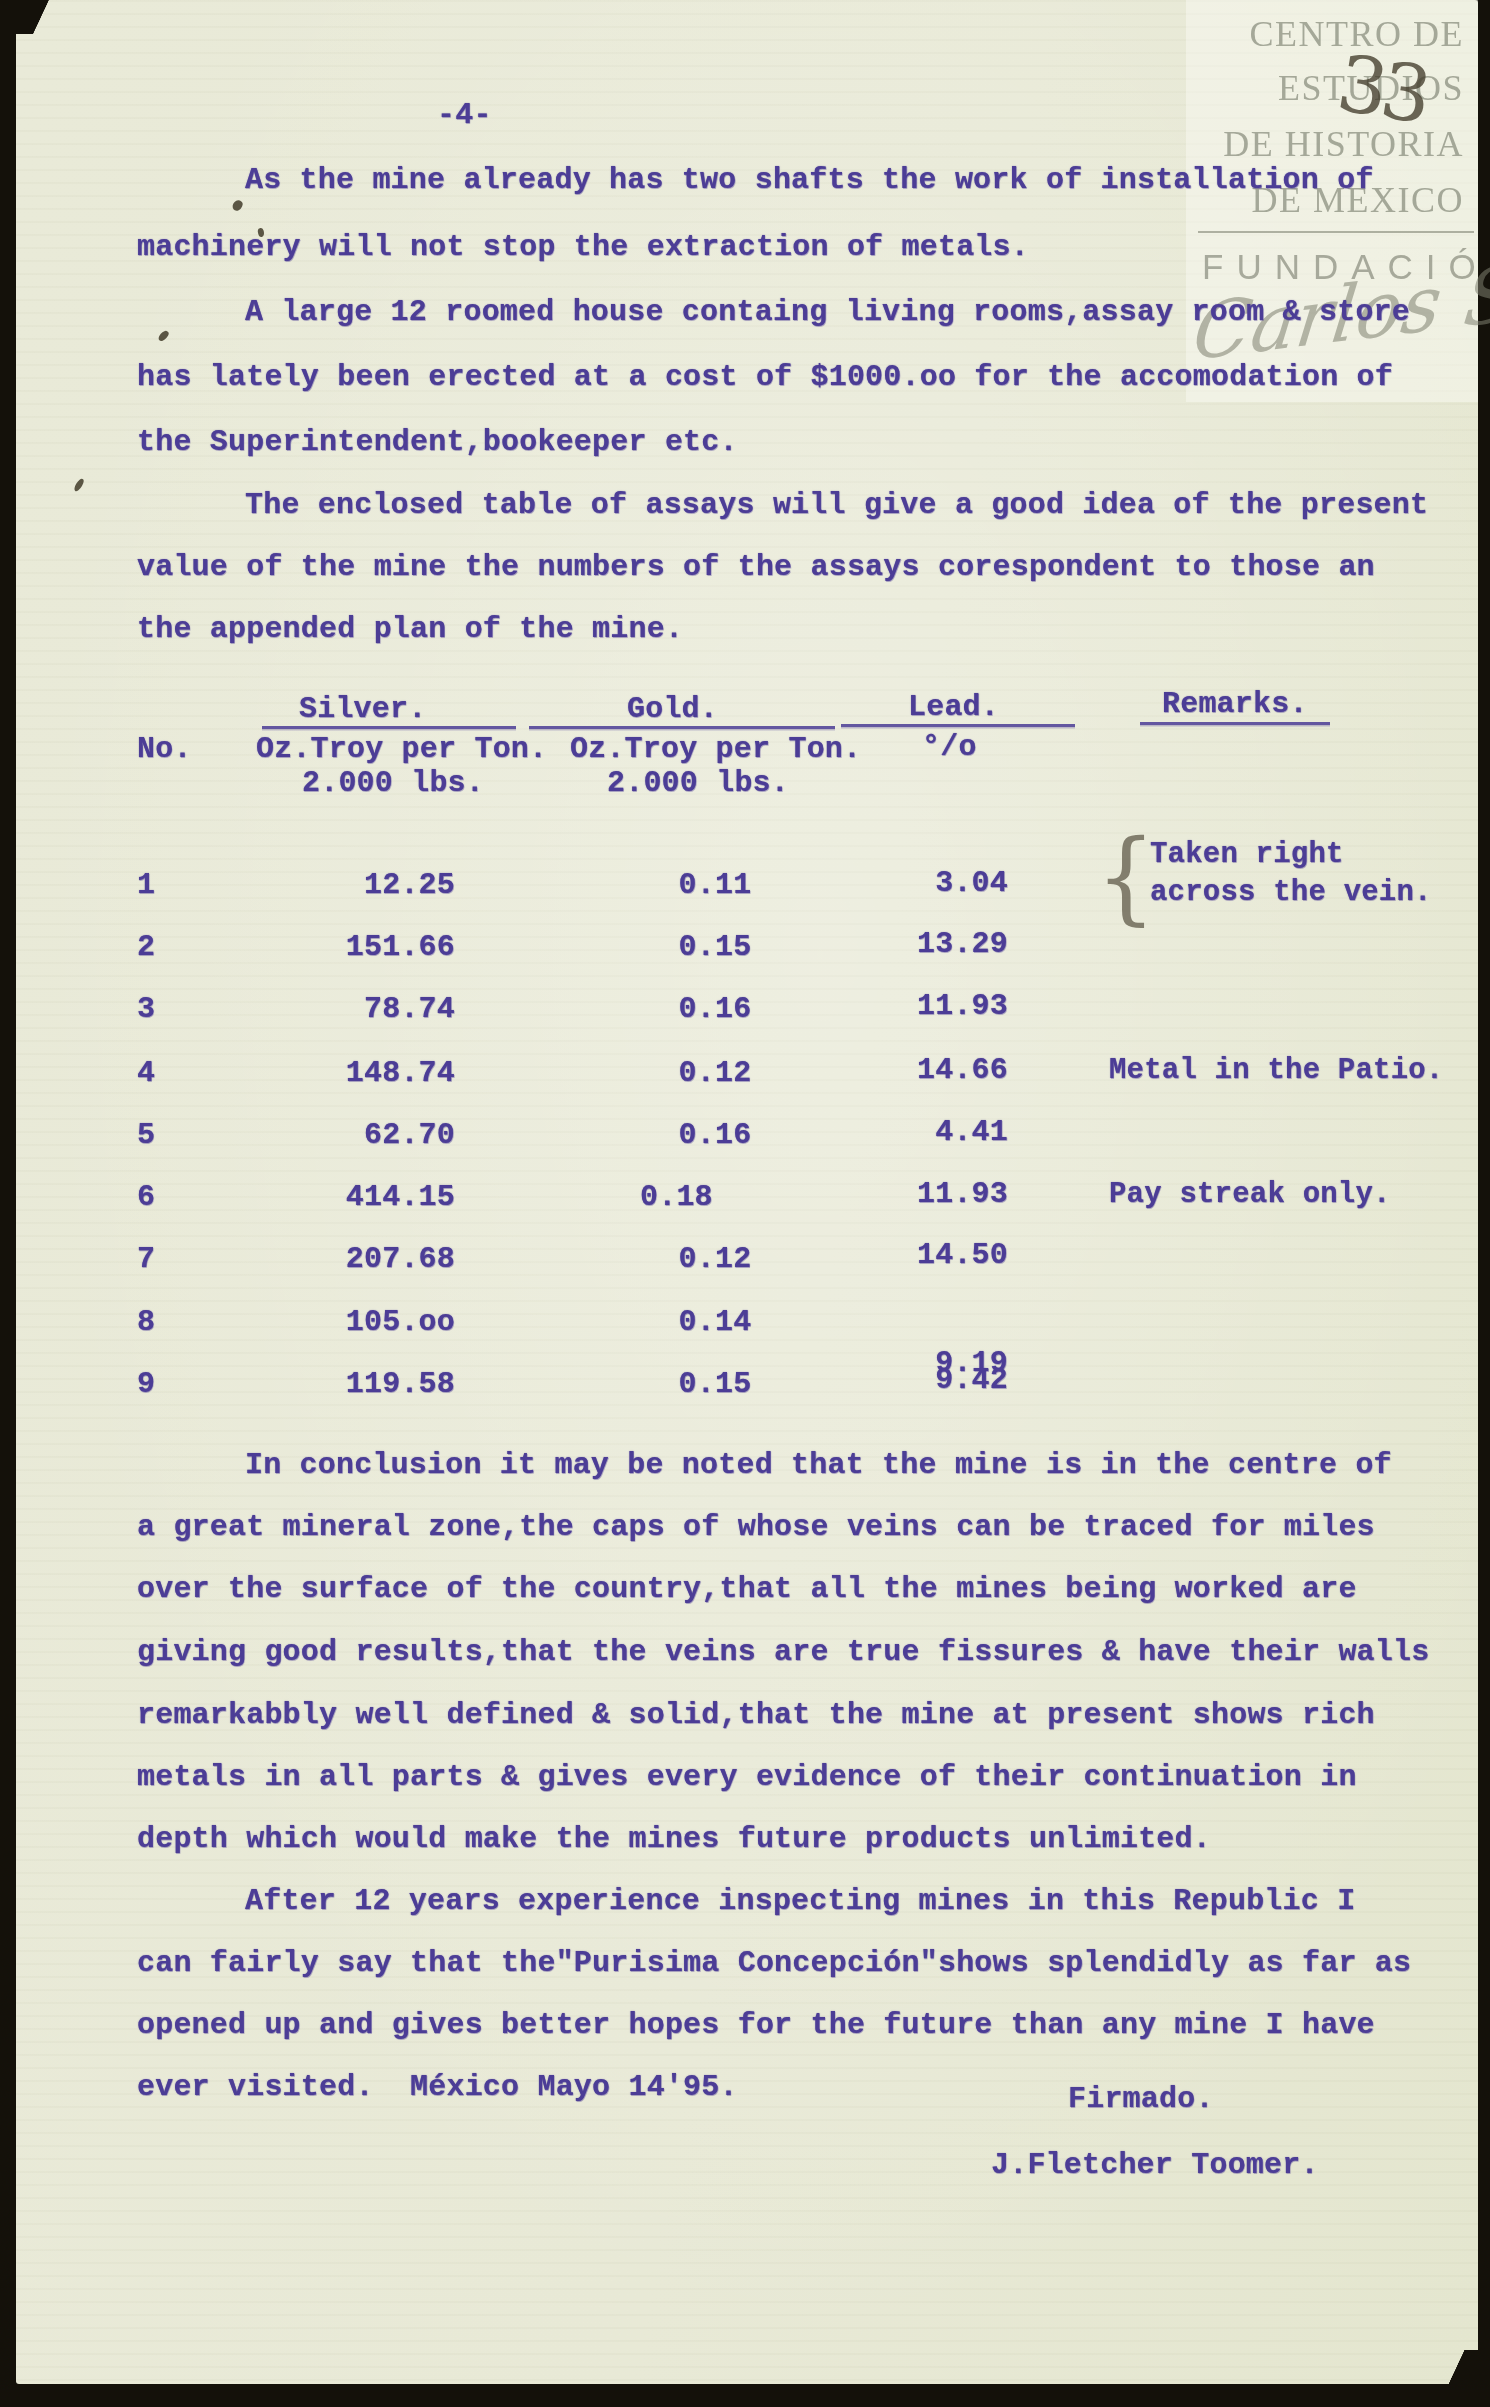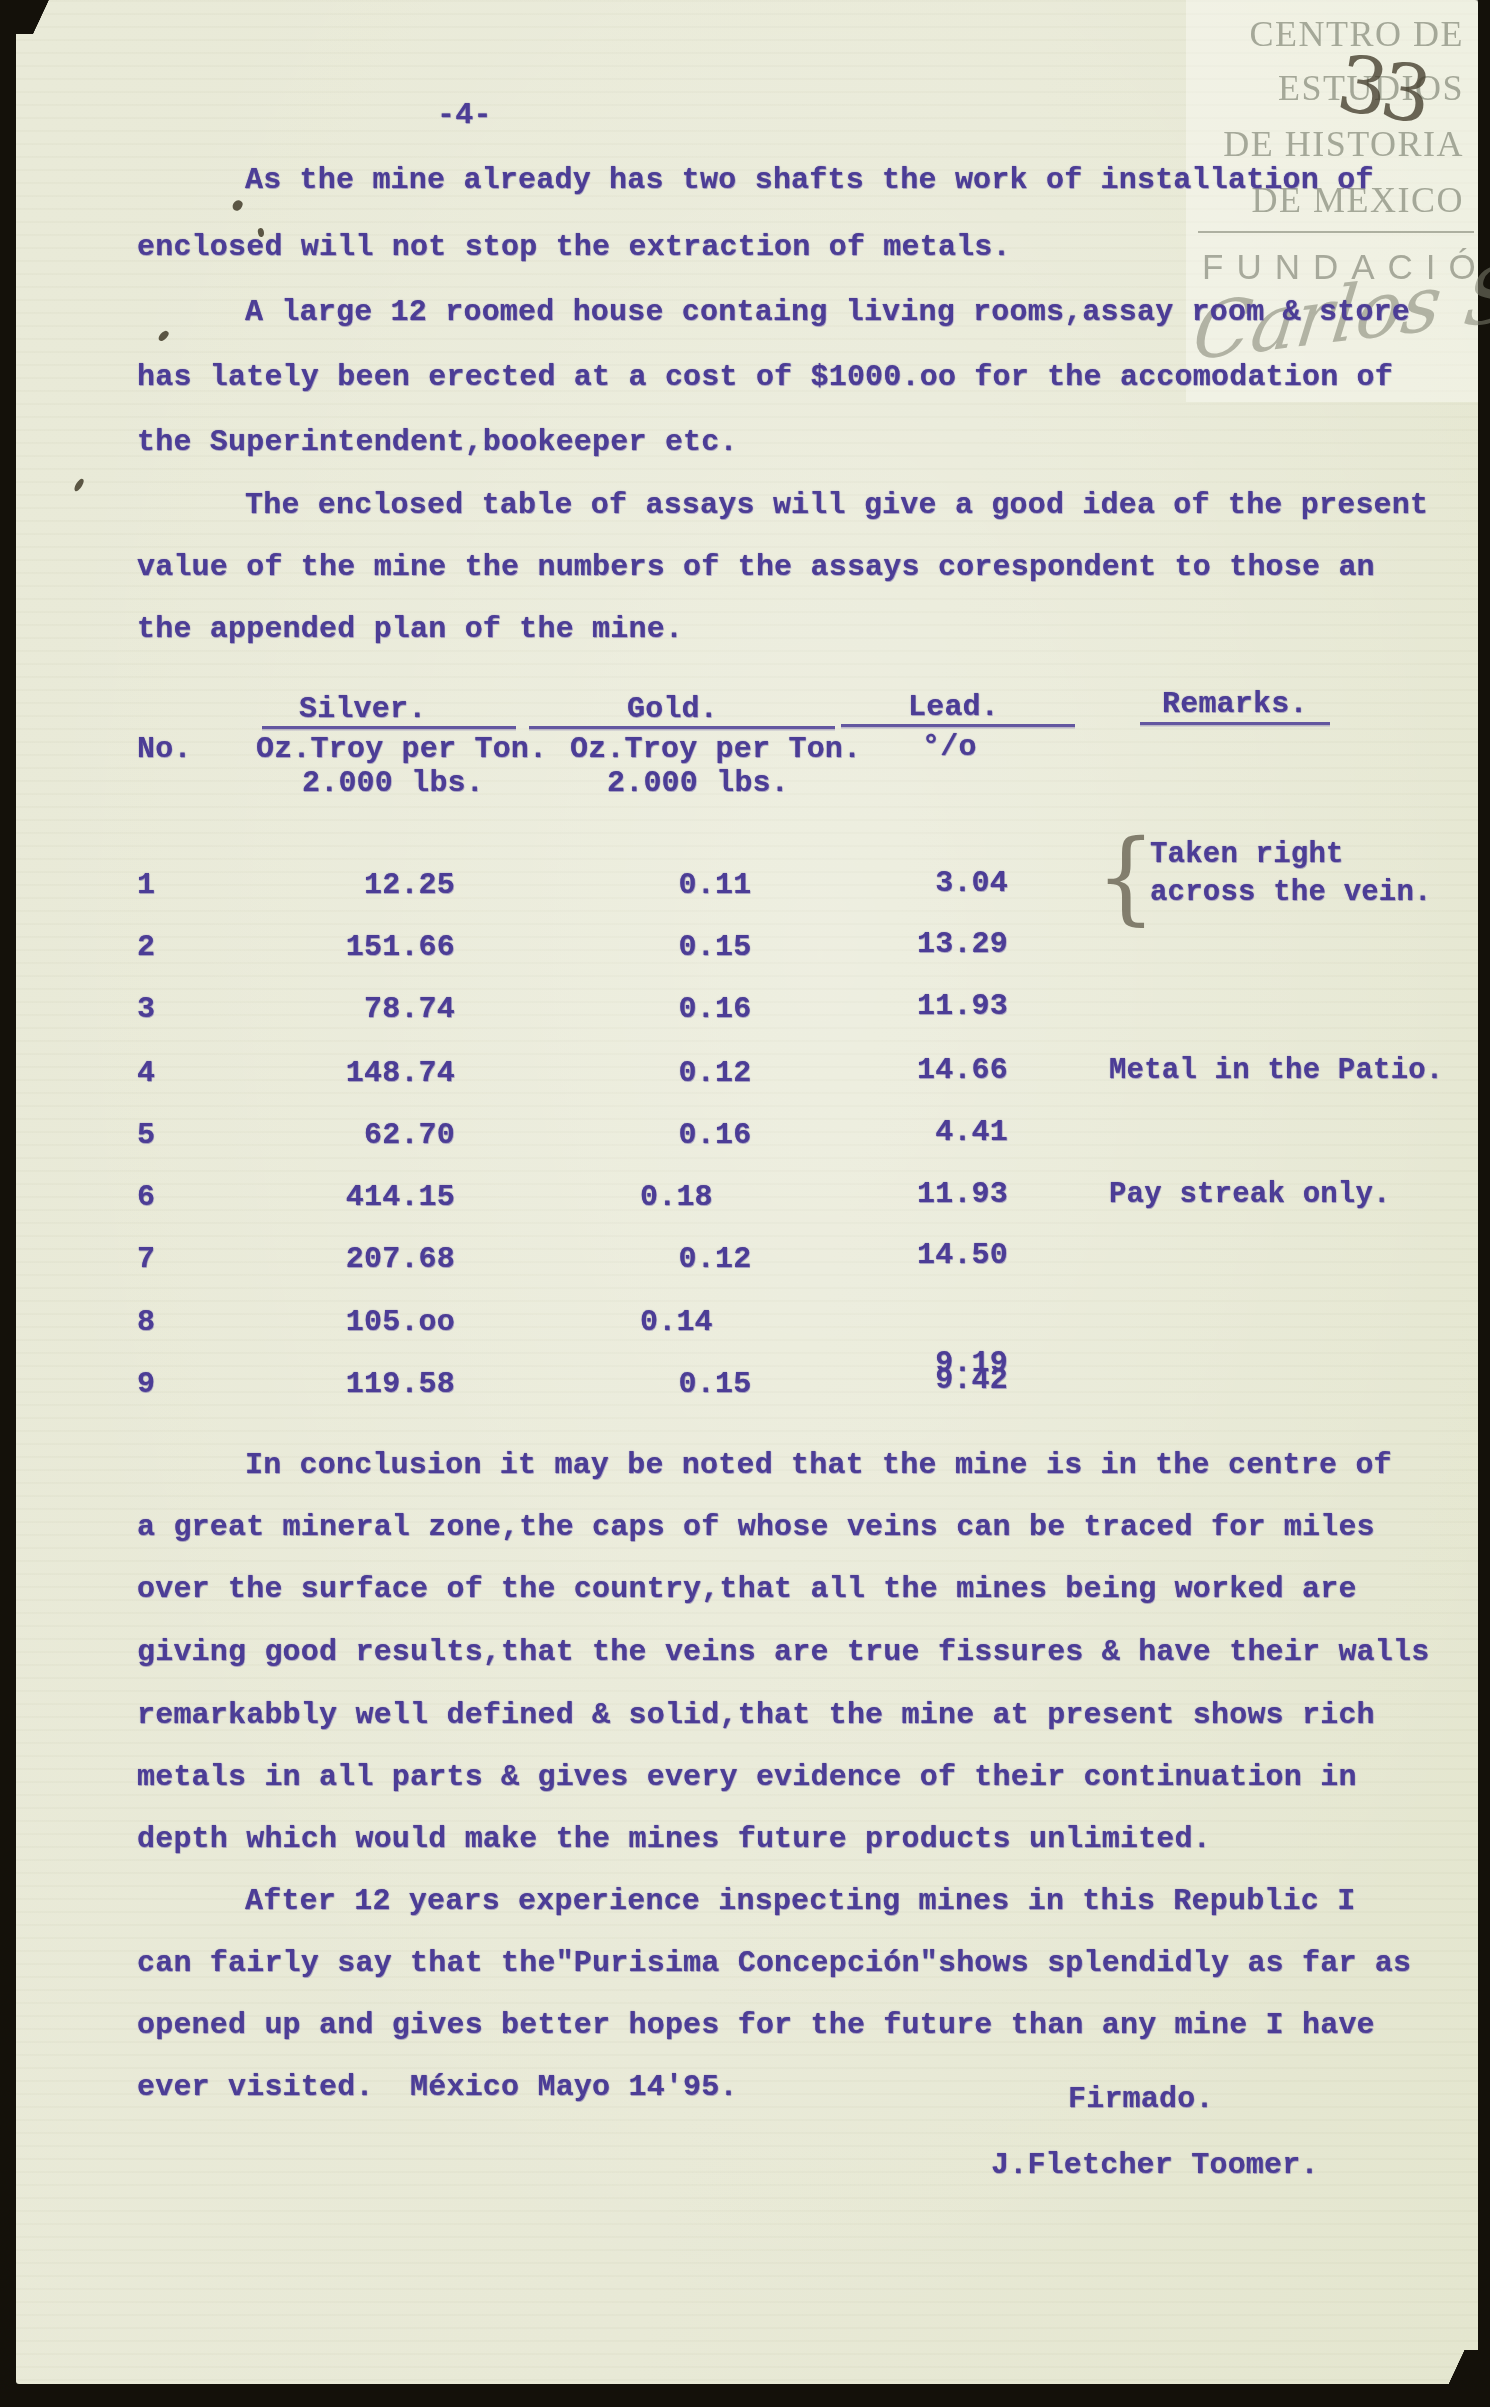--- a/index.html
+++ b/index.html
@@ -104,21 +104,21 @@
 <span class="pencil-33">33</span>
 
 <div class="speck" style="left:233px;top:200px;width:9px;height:11px;transform:rotate(25deg)"></div>
 <div class="speck" style="left:258px;top:228px;width:6px;height:9px;transform:rotate(-15deg)"></div>
 <div class="speck" style="left:160px;top:330px;width:7px;height:12px;transform:rotate(40deg)"></div>
 <div class="speck" style="left:76px;top:478px;width:6px;height:14px;transform:rotate(30deg)"></div>
 
 <span class="type" style="left:437px;top:98px">-4-</span>
 
 <span class="type" style="left:245px;top:163px">As the mine already has two shafts the work of installation of</span>
-<span class="type" style="left:137px;top:230px">enclosed will not stop the extraction of metals.</span>
+<span class="type" style="left:137px;top:230px">machinery will not stop the extraction of metals.</span>
 <span class="type" style="left:245px;top:295px">A large 12 roomed house containg living rooms,assay room &amp; store</span>
 <span class="type" style="left:137px;top:360px">has lately been erected at a cost of $1000.oo for the accomodation of</span>
 <span class="type" style="left:137px;top:425px">the Superintendent,bookeeper etc.</span>
 <span class="type" style="left:245px;top:488px">The enclosed table of assays will give a good idea of the present</span>
 <span class="type" style="left:137px;top:550px">value of the mine the numbers of the assays corespondent to those an</span>
 <span class="type" style="left:137px;top:612px">the appended plan of the mine.</span>
 
 <span class="type" style="left:299px;top:692px">Silver.</span>
 <span class="type" style="left:627px;top:692px">Gold.</span>
 <span class="type" style="left:908px;top:690px">Lead.</span>
@@ -171,21 +171,21 @@
 <span class="type" style="left:845px;top:1177px;width:163px;text-align:right">11.93</span>
 <span class="type remark-sm" style="left:1109px;top:1178px">Pay streak only.</span>
 
 <span class="type" style="left:137px;top:1242px">7</span>
 <span class="type" style="left:270px;top:1242px;width:185px;text-align:right">207.68</span>
 <span class="type" style="left:640px;top:1242px;width:150px;text-align:center">0.12</span>
 <span class="type" style="left:845px;top:1238px;width:163px;text-align:right">14.50</span>
 
 <span class="type" style="left:137px;top:1305px">8</span>
 <span class="type" style="left:270px;top:1305px;width:185px;text-align:right">105.oo</span>
-<span class="type" style="left:640px;top:1305px;width:150px;">0.14</span>
+<span class="type" style="left:640px;top:1305px;width:150px;text-align:center">0.14</span>
 <span class="type" style="left:845px;top:1346px;width:163px;text-align:right">9.19</span>
 
 <span class="type" style="left:137px;top:1367px">9</span>
 <span class="type" style="left:270px;top:1367px;width:185px;text-align:right">119.58</span>
 <span class="type" style="left:640px;top:1367px;width:150px;text-align:center">0.15</span>
 <span class="type" style="left:845px;top:1363px;width:163px;text-align:right">9.42</span>
 
 <span class="type" style="left:245px;top:1448px">In conclusion it may be noted that the mine is in the centre of</span>
 <span class="type" style="left:137px;top:1510px">a great mineral zone,the caps of whose veins can be traced for miles</span>
 <span class="type" style="left:137px;top:1572px">over the surface of the country,that all the mines being worked are</span>

